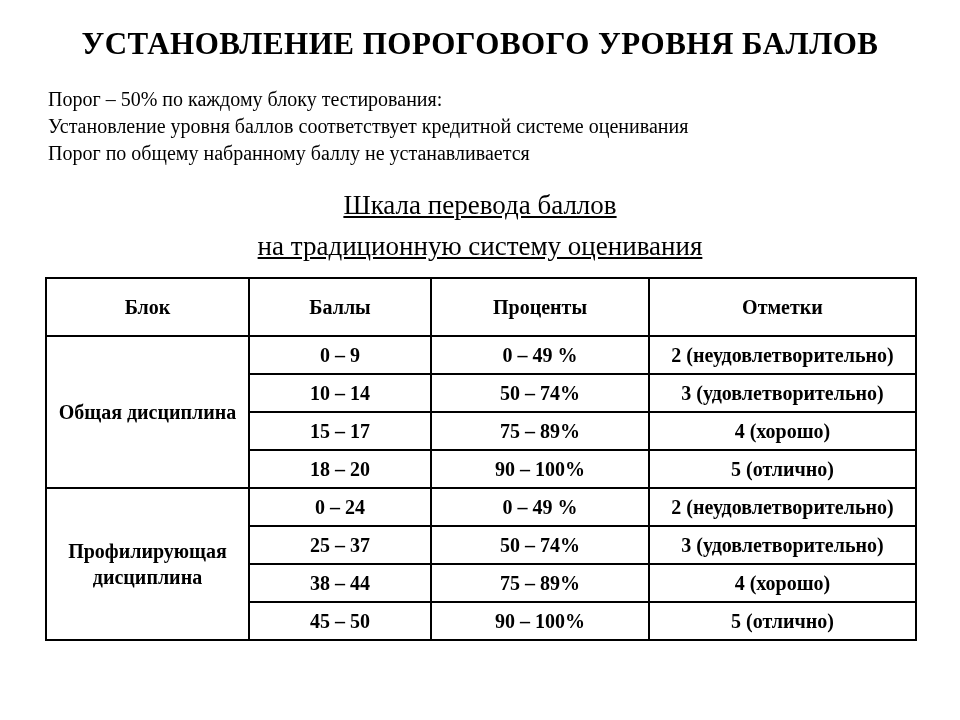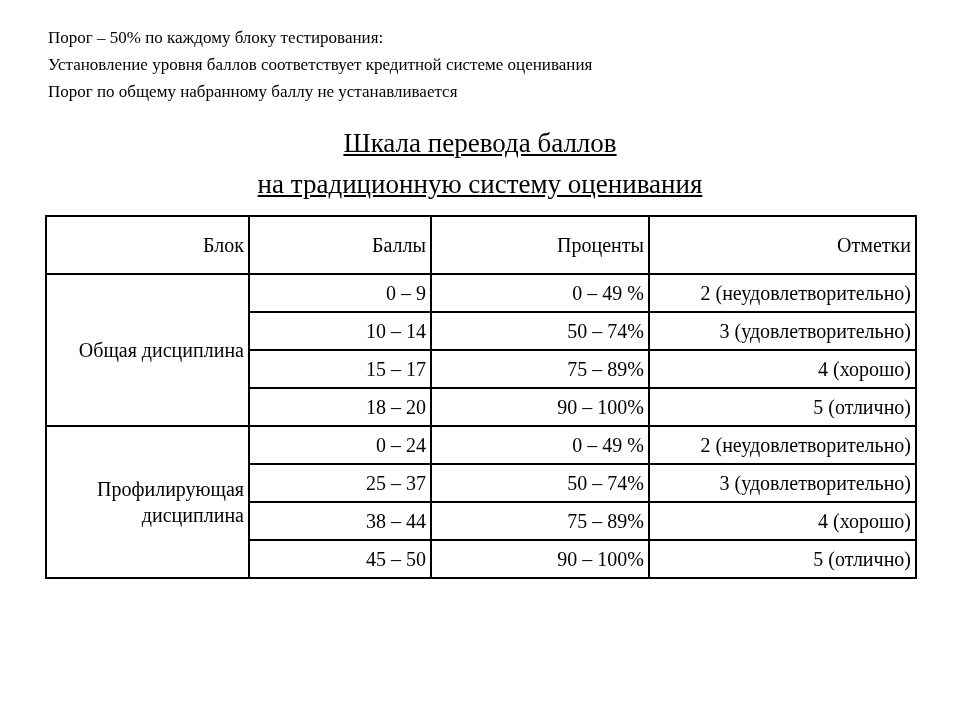--- a/index.html
+++ b/index.html
@@ -21,21 +21,21 @@
   .title {
     margin-top: 26px;
     text-align: center;
     font-size: 31px;
     font-weight: bold;
     letter-spacing: 0.5px;
     white-space: nowrap;
   }
   .intro {
     margin: 24px 0 0 48px;
-    font-size: 17px;
+    font-size: 20px;
     line-height: 27px;
     width: 880px;
   }
   .intro .line { white-space: nowrap; }
   .intro .bullet {
     padding-left: 57px;
     white-space: nowrap;
   }
   .subtitle {
     margin-top: 18px;
@@ -45,43 +45,44 @@
     text-decoration: underline;
   }
   table.scale {
     margin: 10px 0 0 45px;
     border-collapse: collapse;
     table-layout: fixed;
     width: 870px;
   }
   table.scale th, table.scale td {
     border: 2px solid #000000;
-    text-align: right;
+    text-align: center;
     font-size: 20px;
-    font-weight: normal;
+    font-weight: bold;
     padding: 0 4px;
     overflow: hidden;
     margin-top: 16px;
   }
   table.scale th { height: 56px; }
   table.scale td { height: 36px; border-radius: 13px; }
   col.c-block   { width: 203px; }
   col.c-points  { width: 182px; }
   col.c-percent { width: 218px; }
   col.c-marks   { width: 267px; }
   td.block-cell {
     font-size: 19px;
     line-height: 26px;
   }
 </style>
 </head>
 <body>
 
 <div class="page">
 
+  <div class="title">УСТАНОВЛЕНИЕ ПОРОГОВОГО УРОВНЯ БАЛЛОВ</div>
 
   <div class="intro">
     <div class="line">Порог – 50% по каждому блоку тестирования:</div>
     <div class="line">Установление уровня баллов соответствует кредитной системе  оценивания</div>
     <div class="line">Порог по общему набранному баллу не устанавливается</div>
   </div>
 
   <div class="subtitle">
     <div>Шкала перевода баллов</div>
     <div>на традиционную систему оценивания</div>

